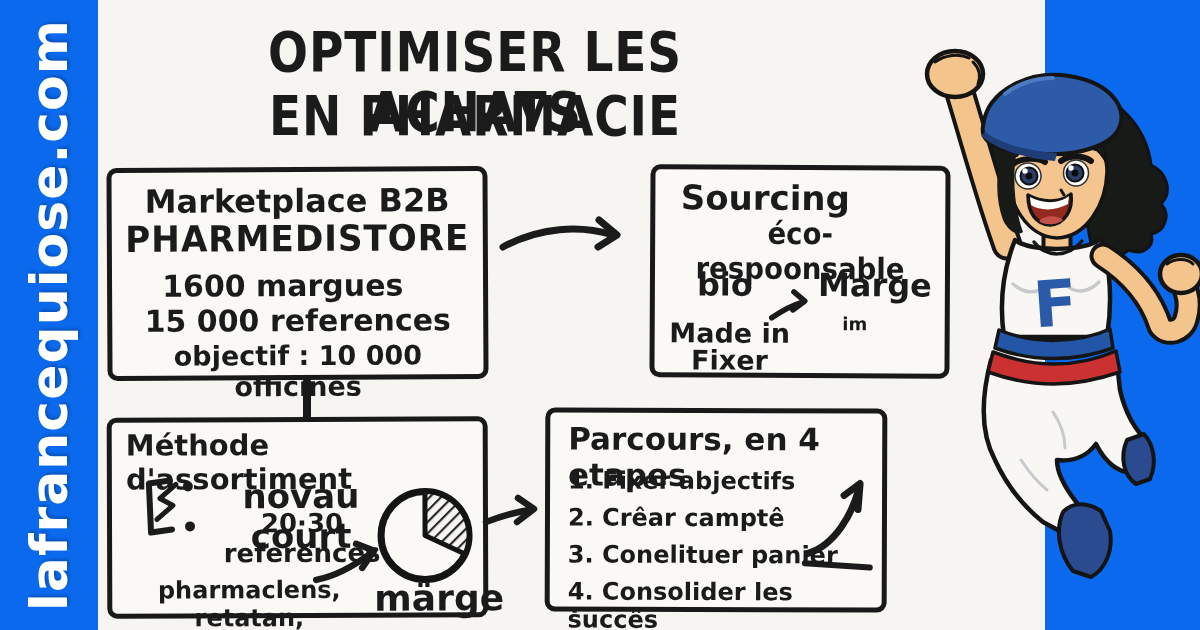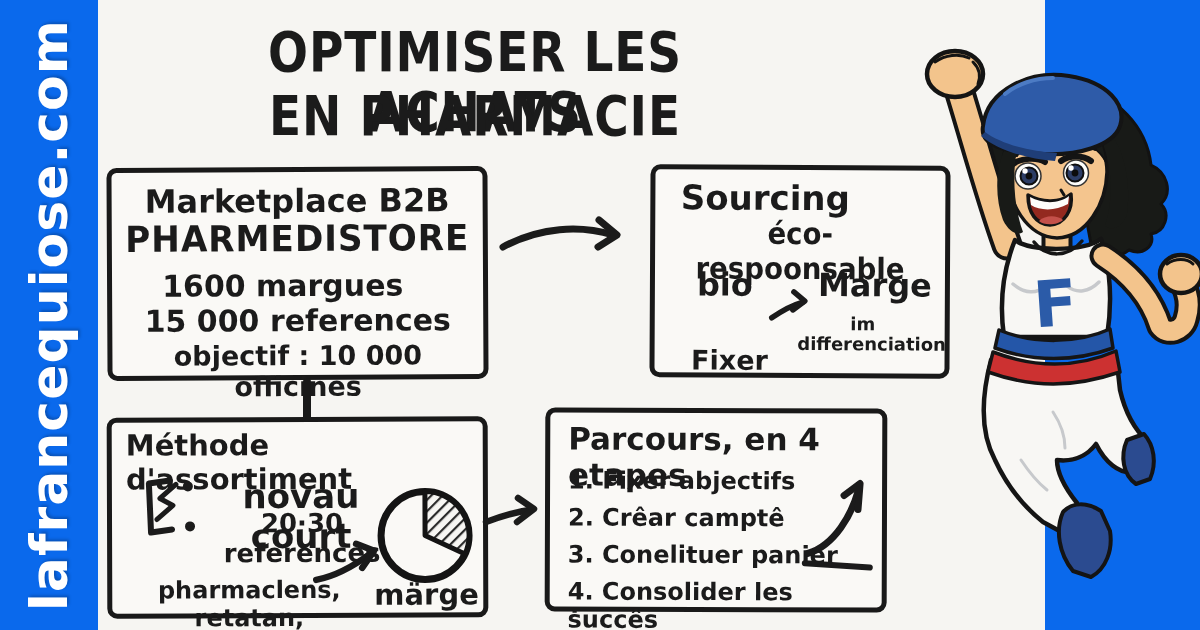--- a/index.html
+++ b/index.html
@@ -44,23 +44,23 @@
 
   <div class="sketchbox" style="left:650px;top:165px;width:290px;height:203px;transform:rotate(.3deg);">
     <div class="abs ctr b" style="left:0;top:8px;width:220px;font-size:34px;">Sourcing</div>
     <div class="abs ctr b" style="left:10px;top:46px;width:270px;font-size:30px;transform:scaleX(.92);">éco-respoonsable</div>
     <div class="abs ctr b" style="left:150px;top:96px;width:140px;font-size:32px;">Marge</div>
     <div class="abs ctr b" style="left:20px;top:96px;width:100px;font-size:32px;">bio</div>
     <svg class="abs" style="left:112px;top:118px;" width="48" height="36" viewBox="0 0 48 36">
       <path d="M5,30 C16,22 26,17 36,14" fill="none" stroke="#1B1B1B" stroke-width="5.5" stroke-linecap="round"></path>
       <polyline points="27,4 38,13 26,22" fill="none" stroke="#1B1B1B" stroke-width="5.5" stroke-linecap="round" stroke-linejoin="round"></polyline>
     </svg>
+    <div class="abs ctr b" style="left:0;top:148px;width:150px;font-size:27px;">Made in</div>
     <div class="abs ctr b" style="left:0;top:175px;width:150px;font-size:27px;">Fixer</div>
-    <div class="abs ctr b" style="left:168px;top:143px;width:80px;font-size:18px;">im</div>
-    <div class="abs ctr b" style="left:142px;top:163px;width:150px;font-size:18px;">differenciation</div>
+    <div class="abs ctr b" style="left:160px;top:143px;width:80px;font-size:18px;">im</div>
   </div>
 
   <svg class="abs" style="left:495px;top:205px;" width="145" height="60" viewBox="0 0 145 60">
     <path d="M8,42 C45,22 85,20 118,30" fill="none" stroke="#1B1B1B" stroke-width="7" stroke-linecap="round"></path>
     <polyline points="104,15 122,30 103,42" fill="none" stroke="#1B1B1B" stroke-width="7" stroke-linecap="round" stroke-linejoin="round"></polyline>
   </svg>
 
   <div class="abs" style="left:303px;top:378px;width:8px;height:44px;background:#191919;border-radius:4px;"></div>
 
   <div class="sketchbox" style="left:107px;top:417px;width:371px;height:191px;transform:rotate(-.2deg);">
@@ -81,21 +81,21 @@
     <svg class="abs" style="left:263px;top:61px;" width="104" height="110" viewBox="0 0 104 110">
       <defs>
         <pattern id="hatch" width="8" height="8" patternUnits="userSpaceOnUse" patternTransform="rotate(45)">
           <rect width="8" height="8" fill="#F7F6F3"></rect>
           <line x1="1" y1="0" x2="1" y2="8" stroke="#2A2A2A" stroke-width="2.4"></line>
         </pattern>
       </defs>
       <circle cx="50" cy="53" r="44" fill="#FAF9F6" stroke="#141414" stroke-width="7"></circle>
       <path d="M50,53 L50,9 A44,44 0 0 1 89.9,71.6 Z" fill="url(#hatch)" stroke="#141414" stroke-width="5" stroke-linejoin="round"></path>
     </svg>
-    <div class="abs ctr b" style="left:262px;top:156px;width:104px;font-size:29px;">märge</div>
+    <div class="abs ctr b" style="left:262px;top:156px;width:104px;font-size:36px;">märge</div>
   </div>
 
   <svg class="abs" style="left:480px;top:490px;" width="66" height="50" viewBox="0 0 66 50">
     <path d="M6,32 C22,26 36,22 50,20" fill="none" stroke="#1B1B1B" stroke-width="6.5" stroke-linecap="round"></path>
     <polyline points="38,8 54,19 37,32" fill="none" stroke="#1B1B1B" stroke-width="6.5" stroke-linecap="round" stroke-linejoin="round"></polyline>
   </svg>
 
   <div class="sketchbox" style="left:545px;top:408px;width:332px;height:194px;transform:rotate(.2deg);">
     <div class="abs b" style="left:18px;top:8px;width:100%;font-size:31px;">Parcours, en 4 etapes</div>
     <div class="steps">

